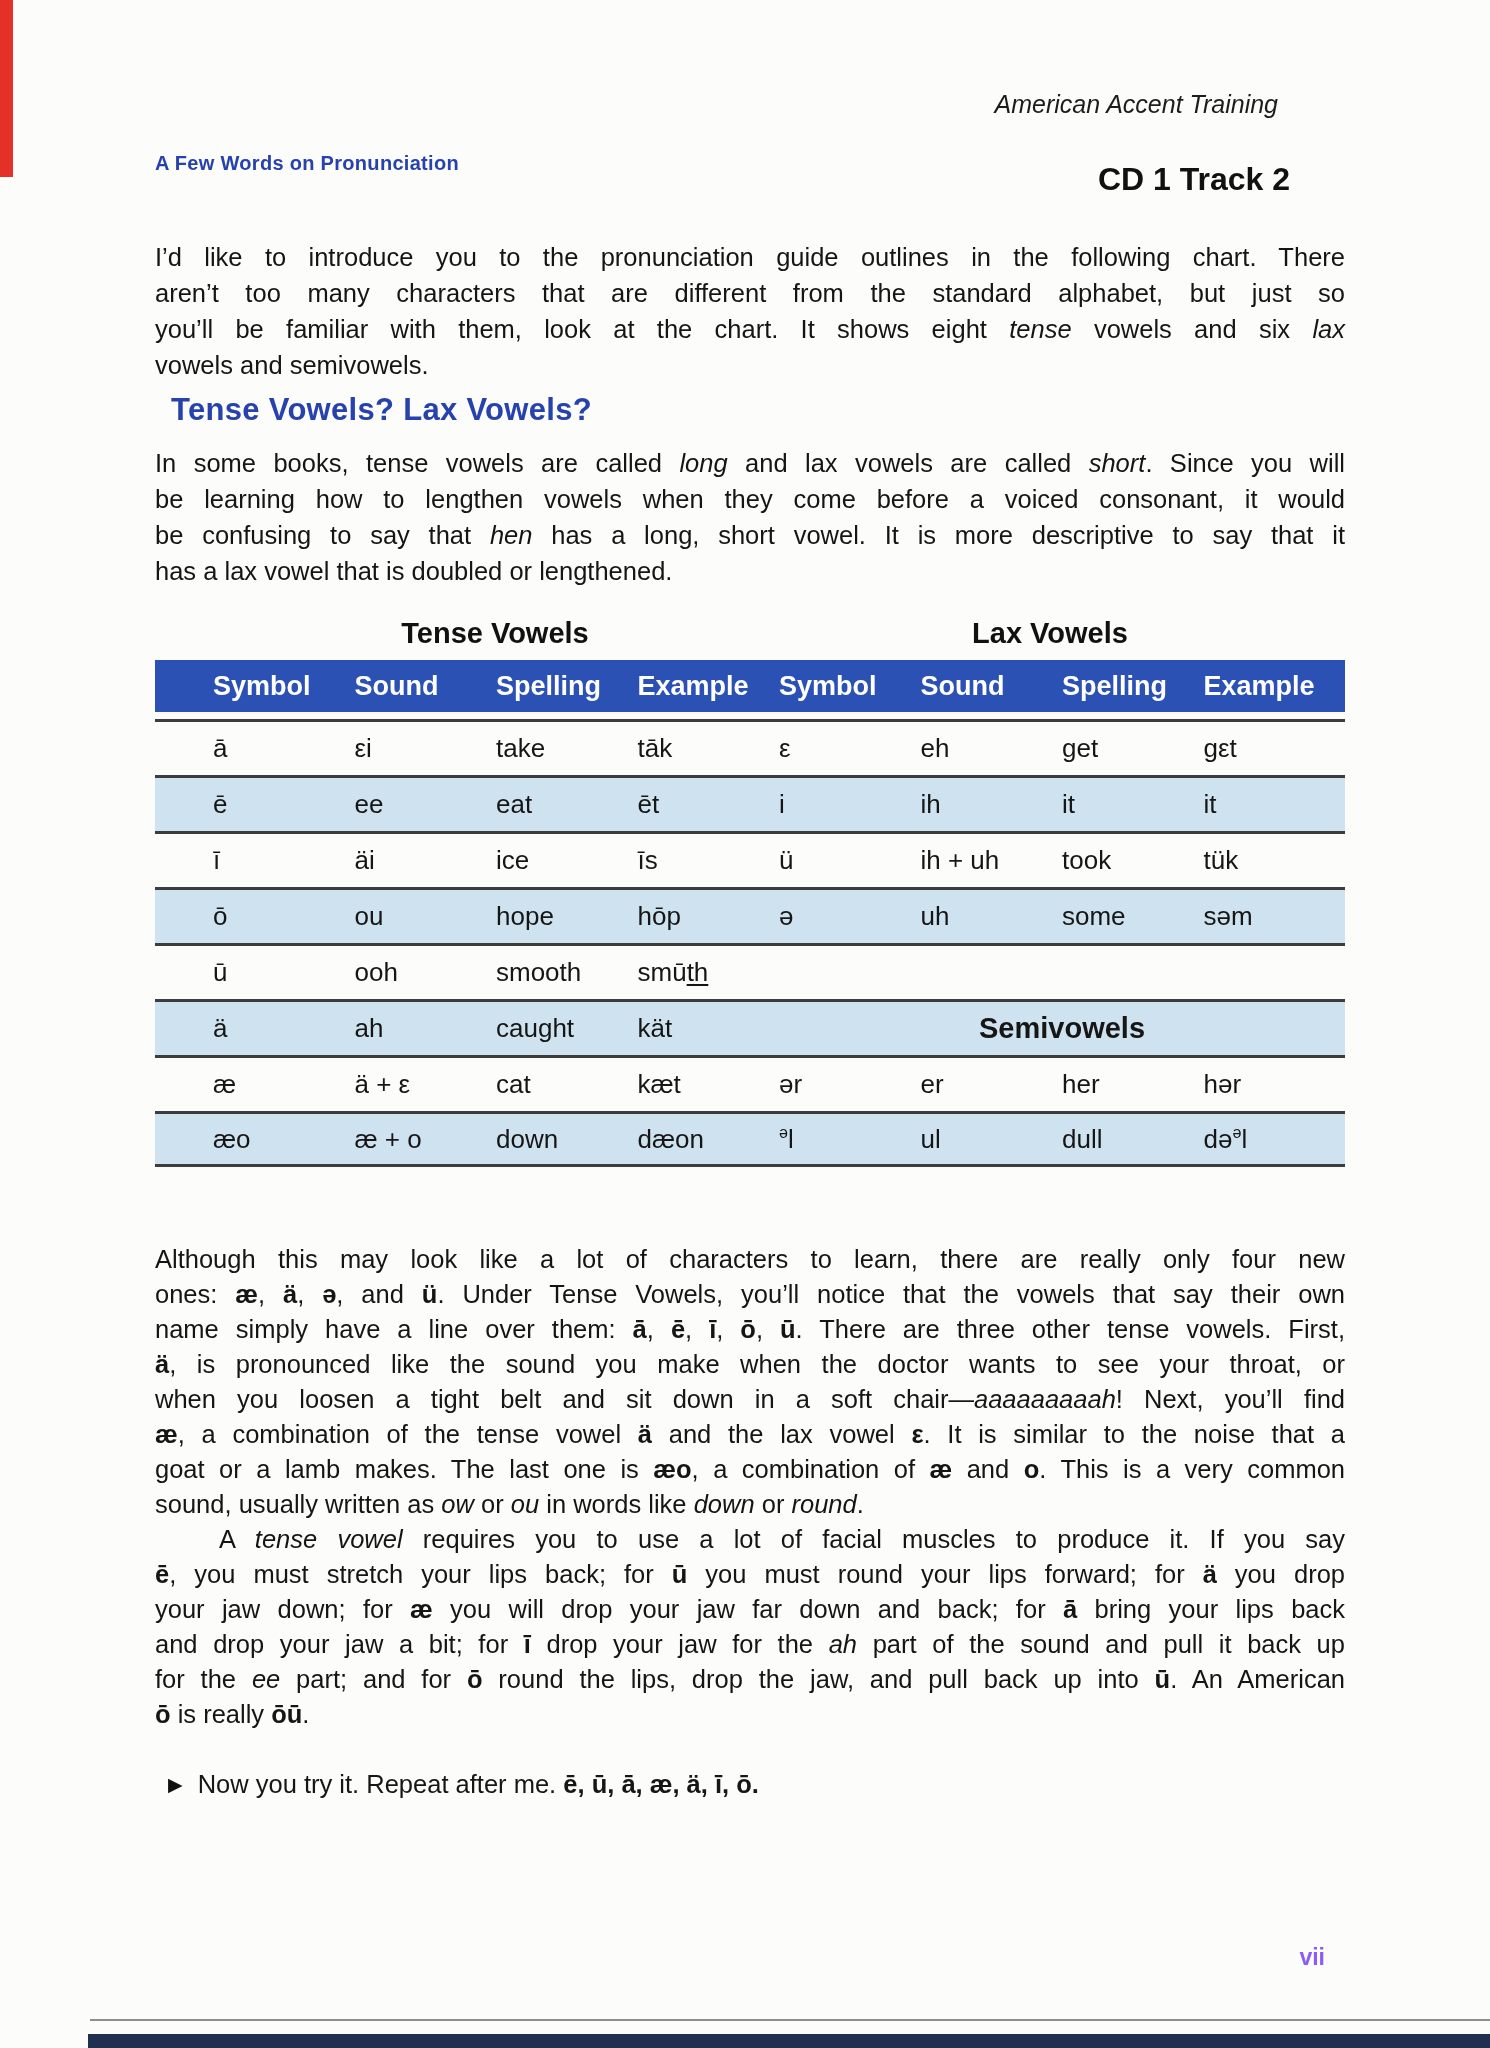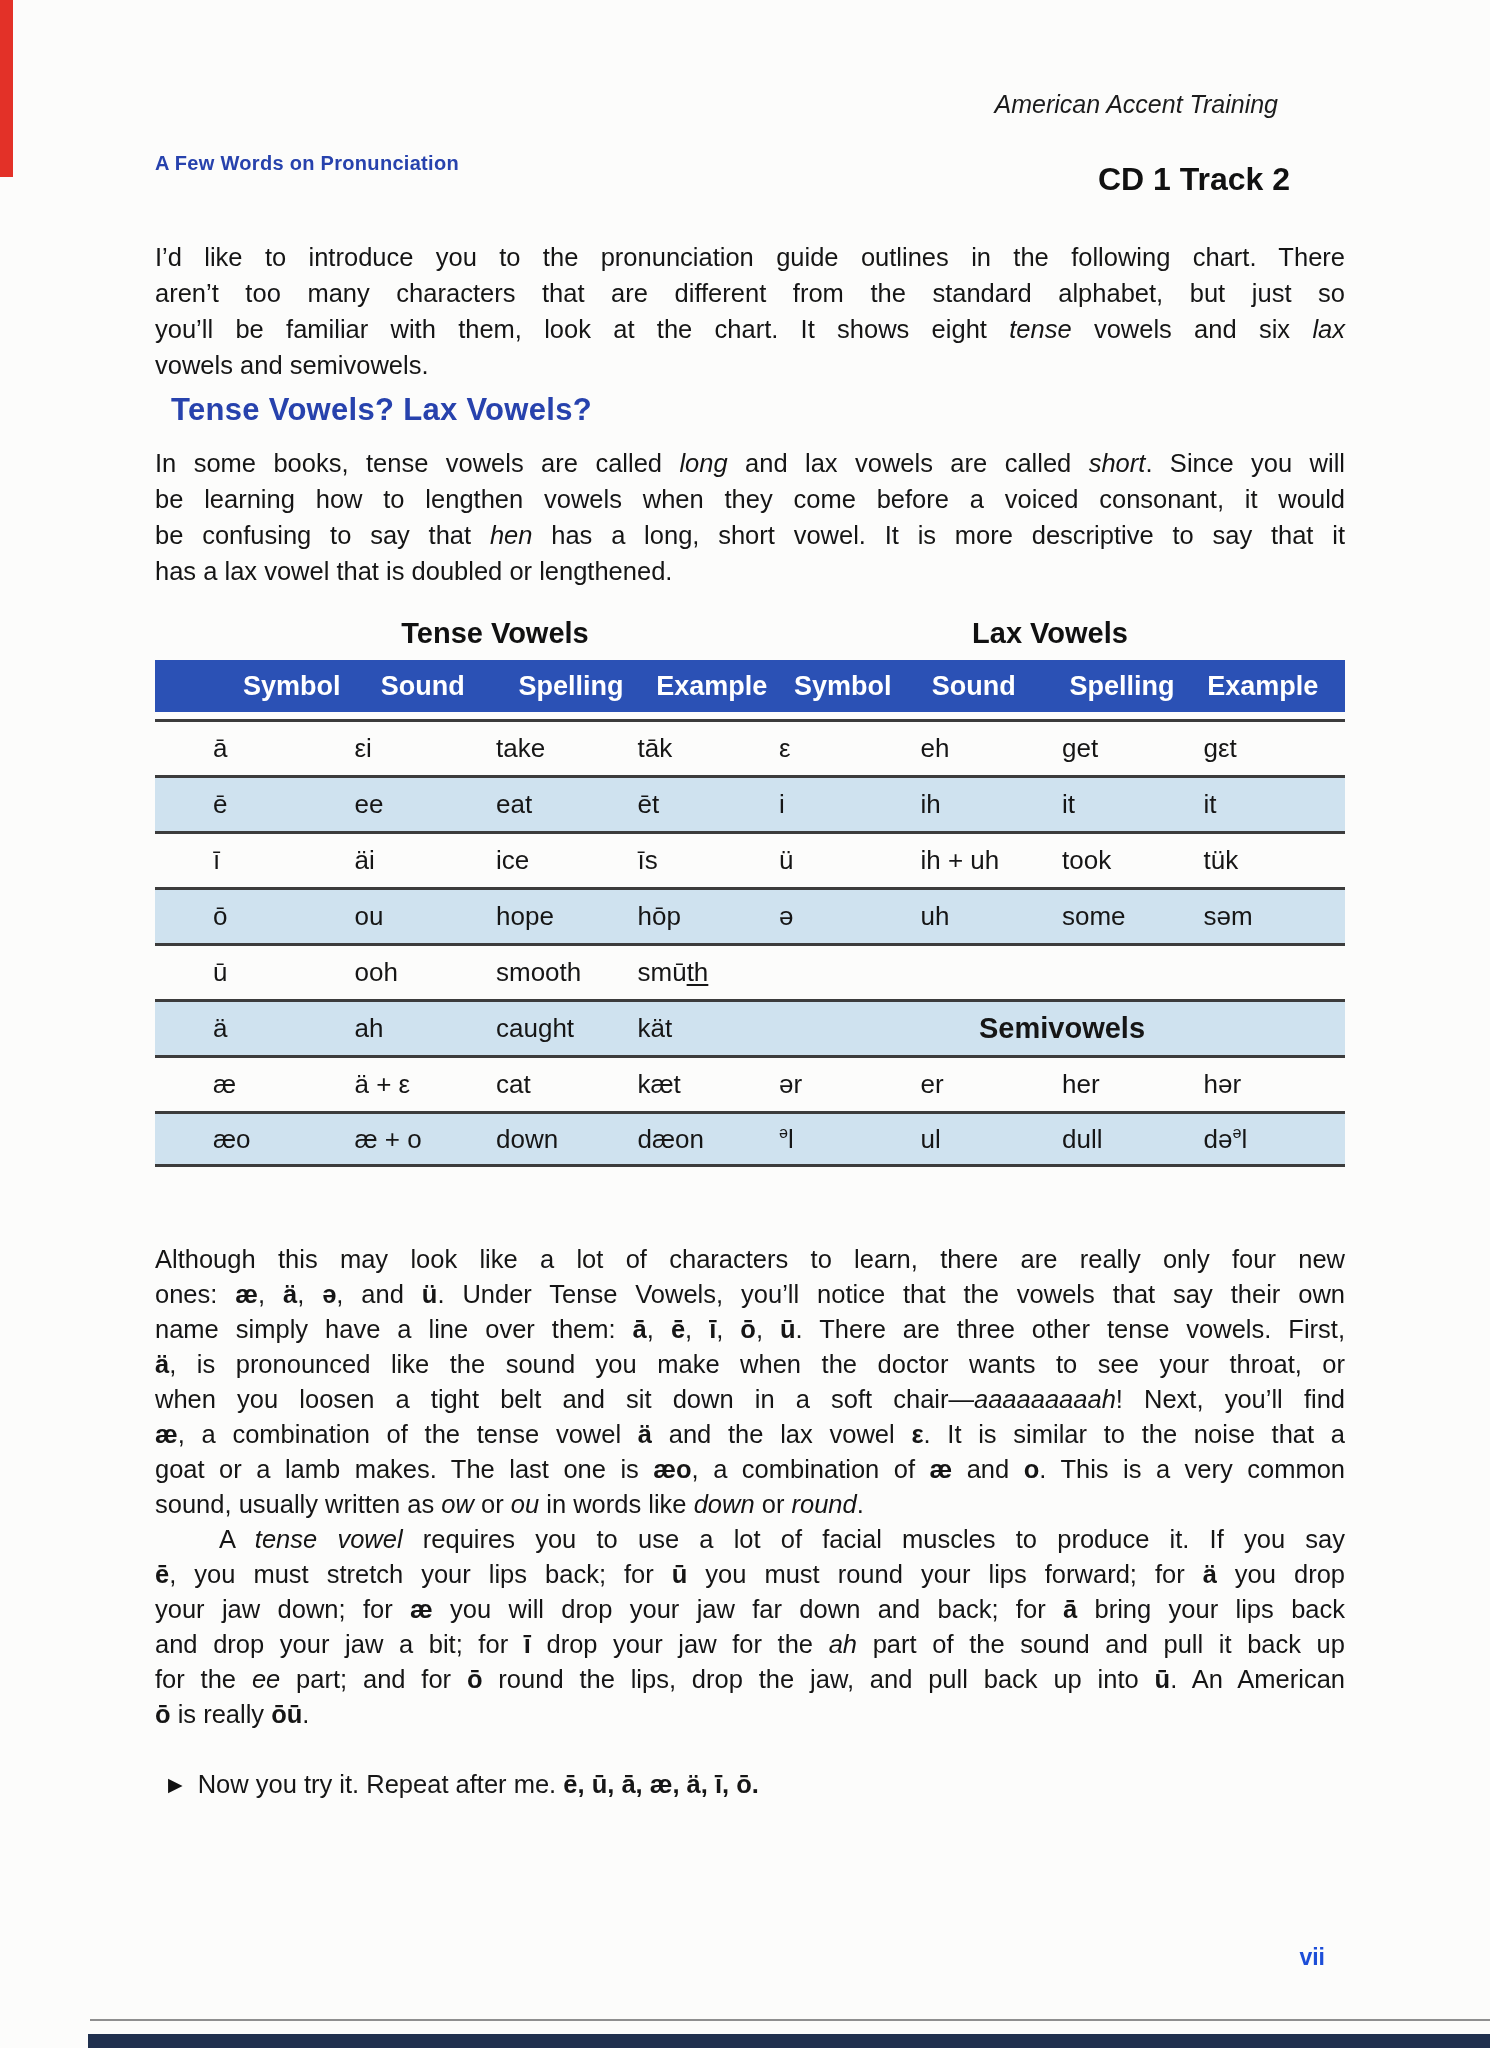--- a/index.html
+++ b/index.html
@@ -21,31 +21,31 @@
   .s-b{font-weight:bold;}
   .s-i{font-style:italic;}
   .s-u{text-decoration:underline;text-underline-offset:3px;}
   .s-sup{font-size:.62em;vertical-align:super;}
   .s-ind{display:inline-block;width:64px;}
   .caption{position:absolute;top:617px;font-size:29px;font-weight:bold;color:#111;text-align:center;}
   .cap-left{left:200px;width:590px;}
   .cap-right{left:755px;width:590px;}
   .thead{position:absolute;left:155px;top:660px;width:1190px;height:52px;box-sizing:border-box;
          background:var(--table-header-blue,#2b51b5);display:grid;grid-template-columns:repeat(8,1fr);
-         padding-left:88px;align-items:center;color:#ffffff;font-weight:bold;font-size:27px;}
+         padding-left:58px;align-items:center;color:#ffffff;font-weight:bold;font-size:27px;}
   .tbody{position:absolute;left:155px;top:712px;width:1190px;padding-top:7px;}
   .trow{display:grid;grid-template-columns:repeat(8,1fr);box-sizing:border-box;padding-left:58px;
         height:56px;align-items:center;font-size:26px;border-top:3px solid #3c3c3c;}
   .trow:last-child{border-bottom:3px solid #3c3c3c;}
   .trow.alt{background:var(--row-blue,#cfe2ef);}
   .tcell{white-space:nowrap;}
   .wide-label{grid-column:5/9;text-align:center;font-weight:bold;font-size:29px;}
   .prompt{position:absolute;left:168px;top:1770px;display:flex;align-items:baseline;gap:15px;font-size:25.5px;}
   .arrow{font-size:19px;position:relative;top:-2px;color:#111;}
-  .pagenum{position:absolute;top:1944px;right:165px;font-size:23px;font-weight:bold;color:#1d4ed8;}
+  .pagenum{position:absolute;top:1944px;right:165px;font-size:23px;font-weight:bold;color:#8b5cf6;}
 </style>
 </head>
 <body>
 
 <div class="page">
   <div class="red-stripe"></div>
 
   <div class="running-header">American Accent Training</div>
 
   <h1 class="h1">A Few Words on Pronunciation</h1>

